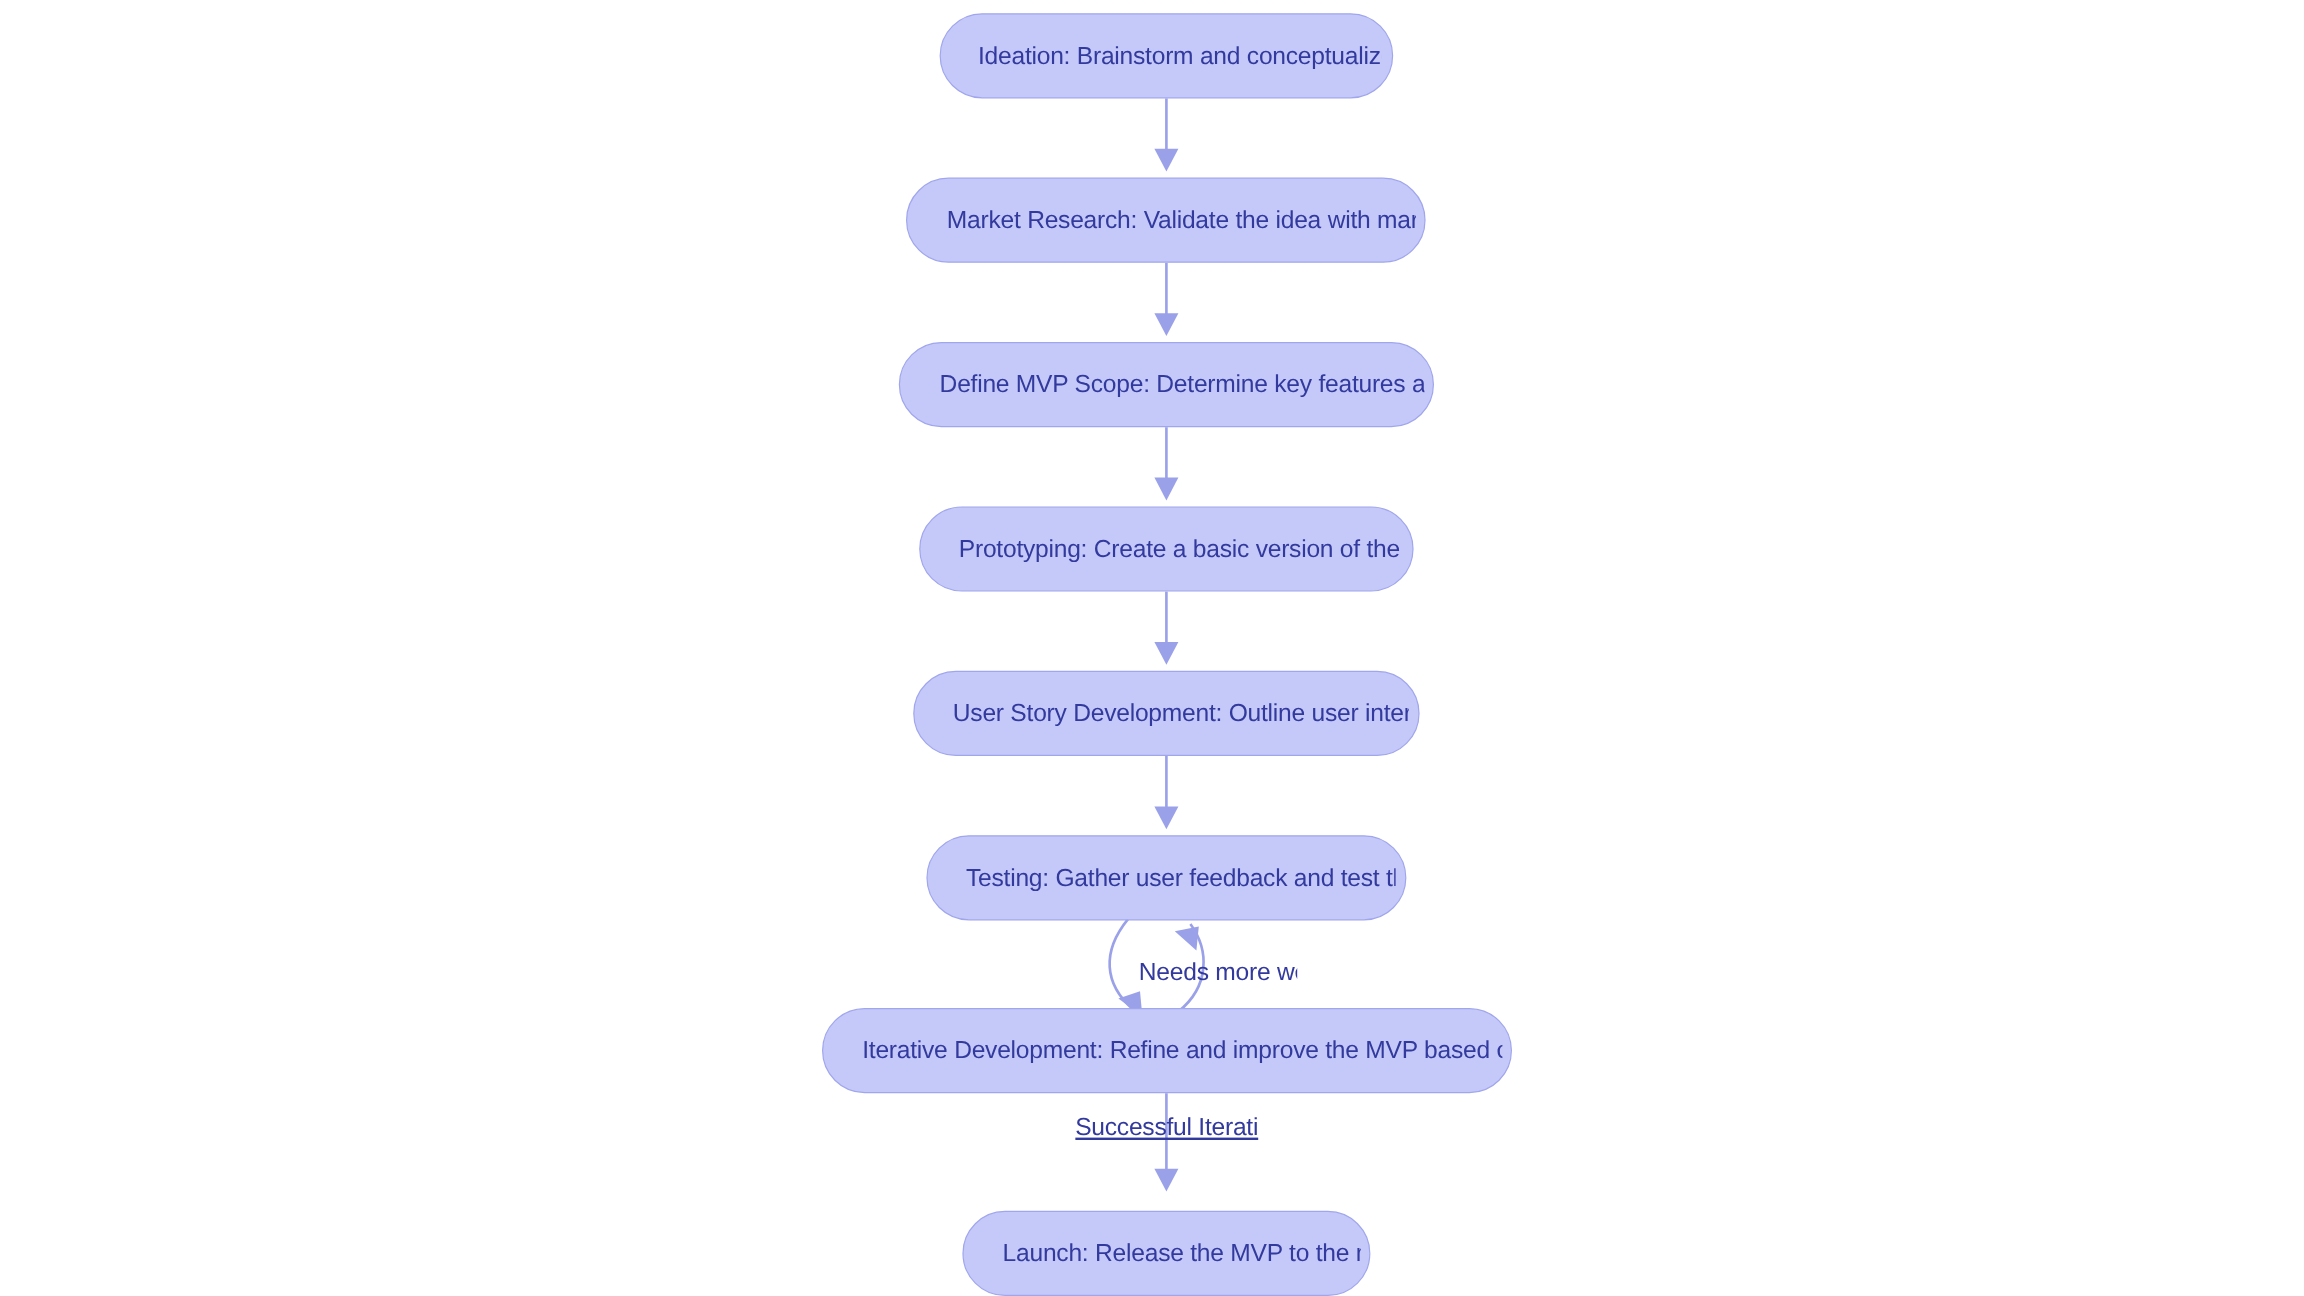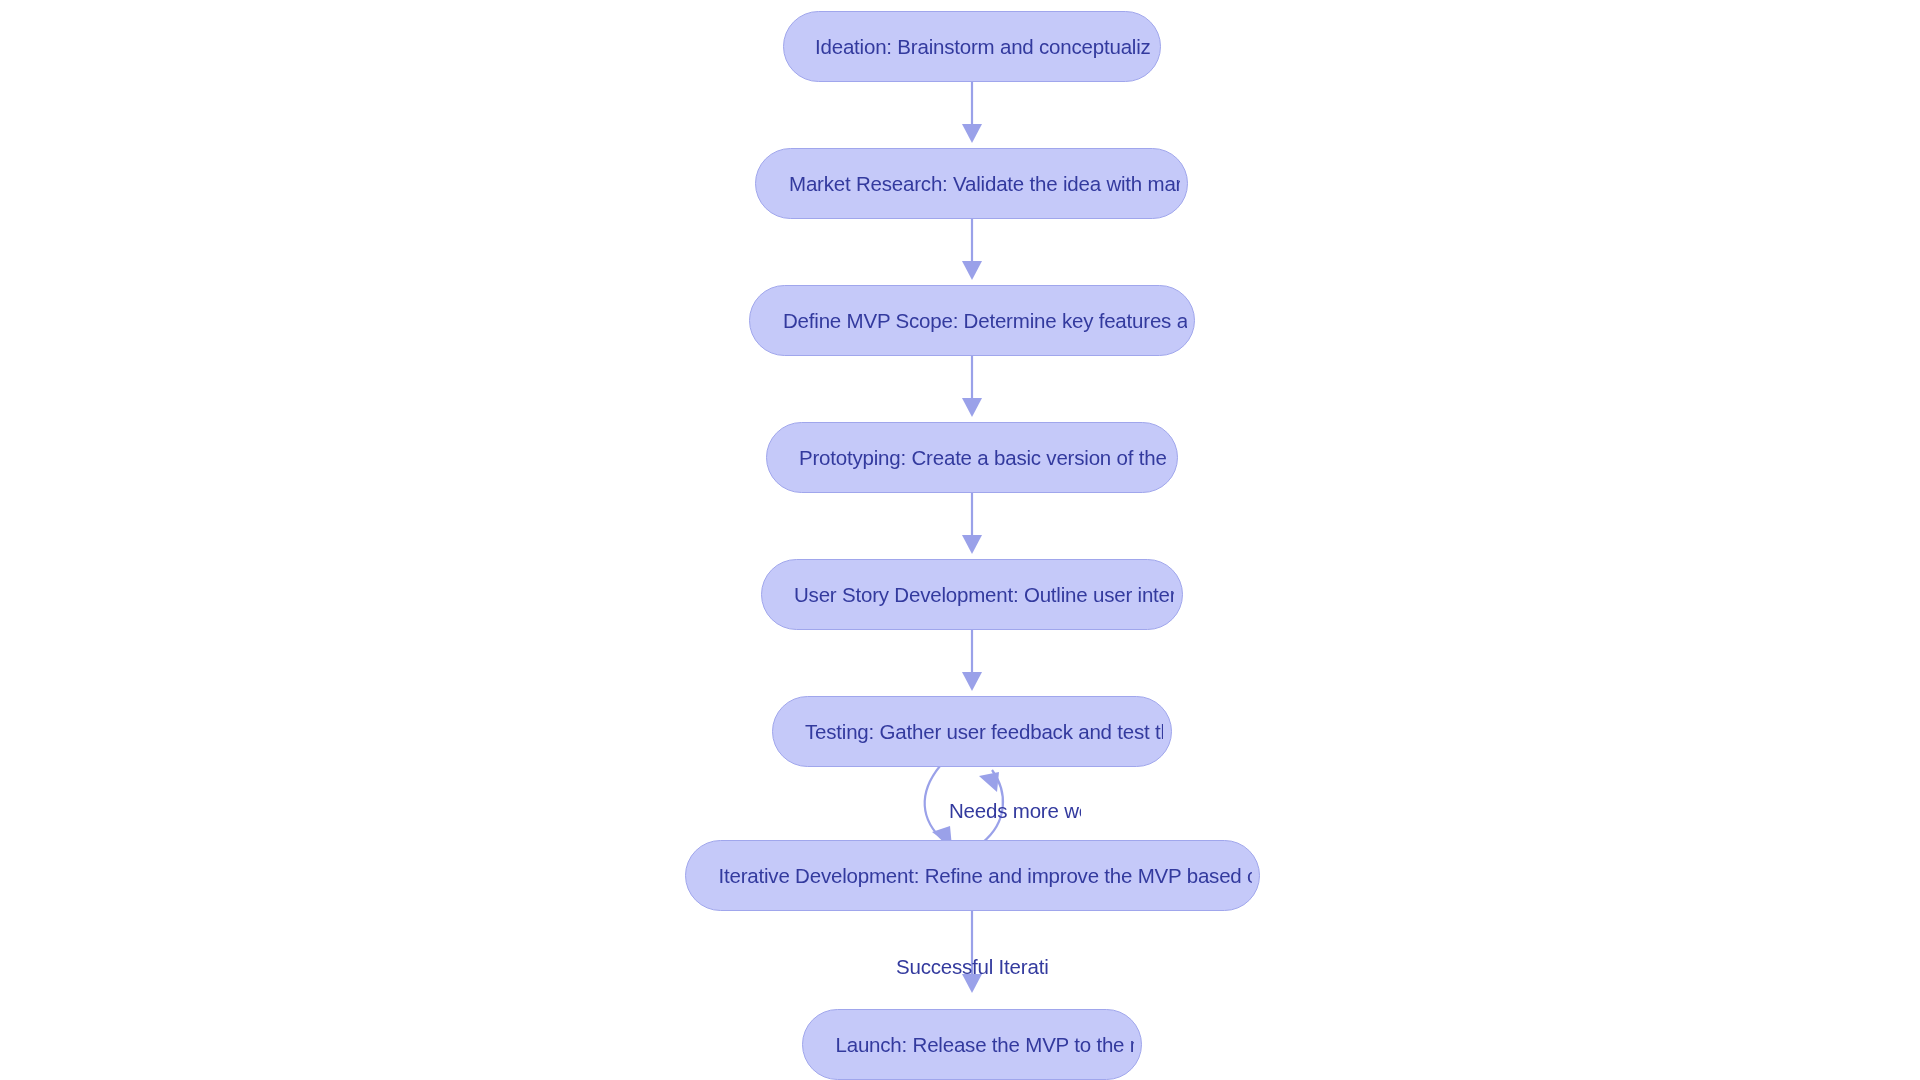--- a/index.html
+++ b/index.html
@@ -133,21 +133,21 @@
   </div>
 
   <div class="edge-label" style="left:949px; top:799px; width:132px;">
     <span>Needs more wo</span>
   </div>
 
   <div class="node" style="left:685px; top:840px; width:575px; height:71px;">
     <span class="node-label" style="width:533px; text-align:left; padding-left:25px;">Iterative Development: Refine and improve the MVP based on fe</span>
   </div>
 
-  <div class="edge-label" style="left:896px; top:955px; width:155px;">
+  <div class="edge-label" style="left:896px; top:928px; width:155px;text-decoration:underline;">
     <span>Successful Iterati</span>
   </div>
 
   <div class="node" style="left:802px; top:1009px; width:340px; height:71px;">
     <span class="node-label" style="width:298px; text-align:left; padding-left:25px;">Launch: Release the MVP to the ma</span>
   </div>
 
 </div>
 
 </body></html>

